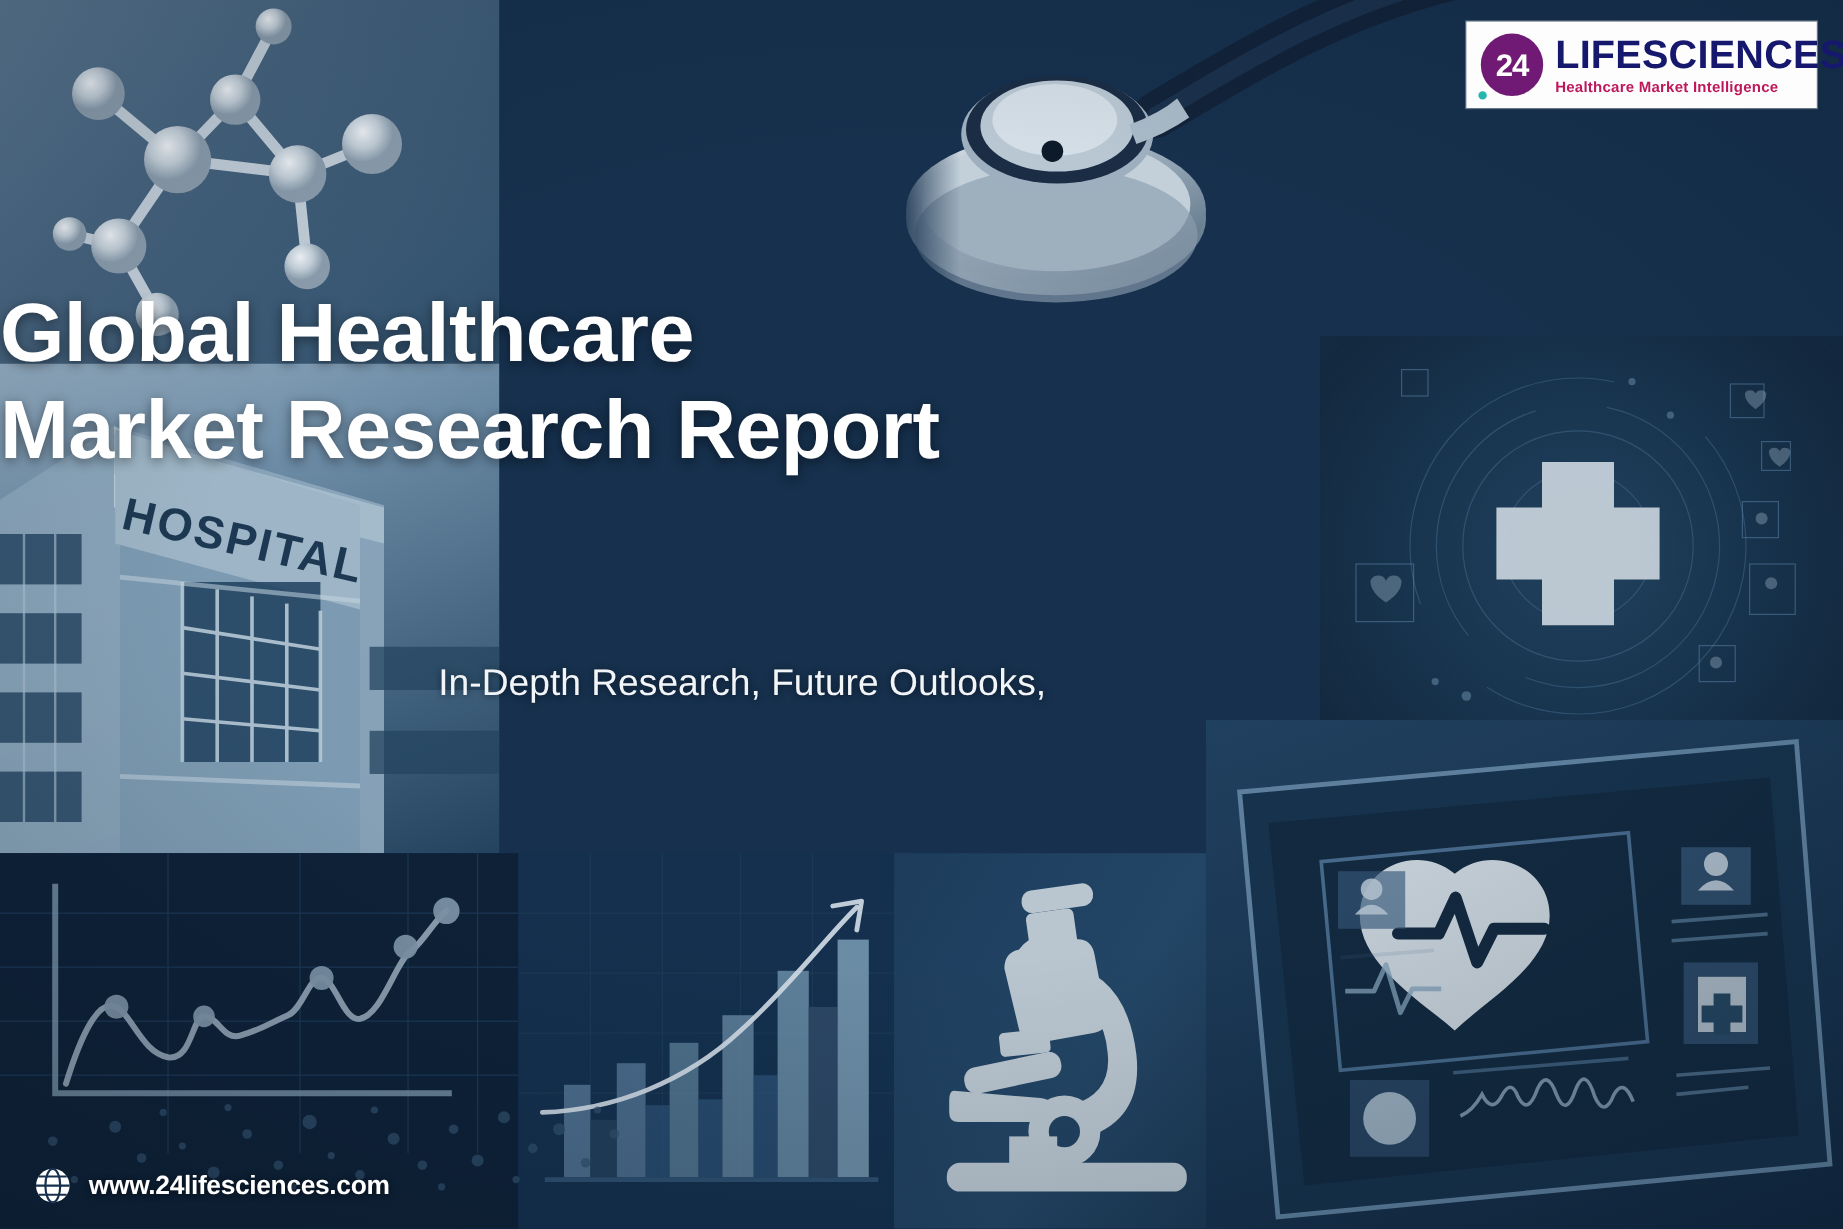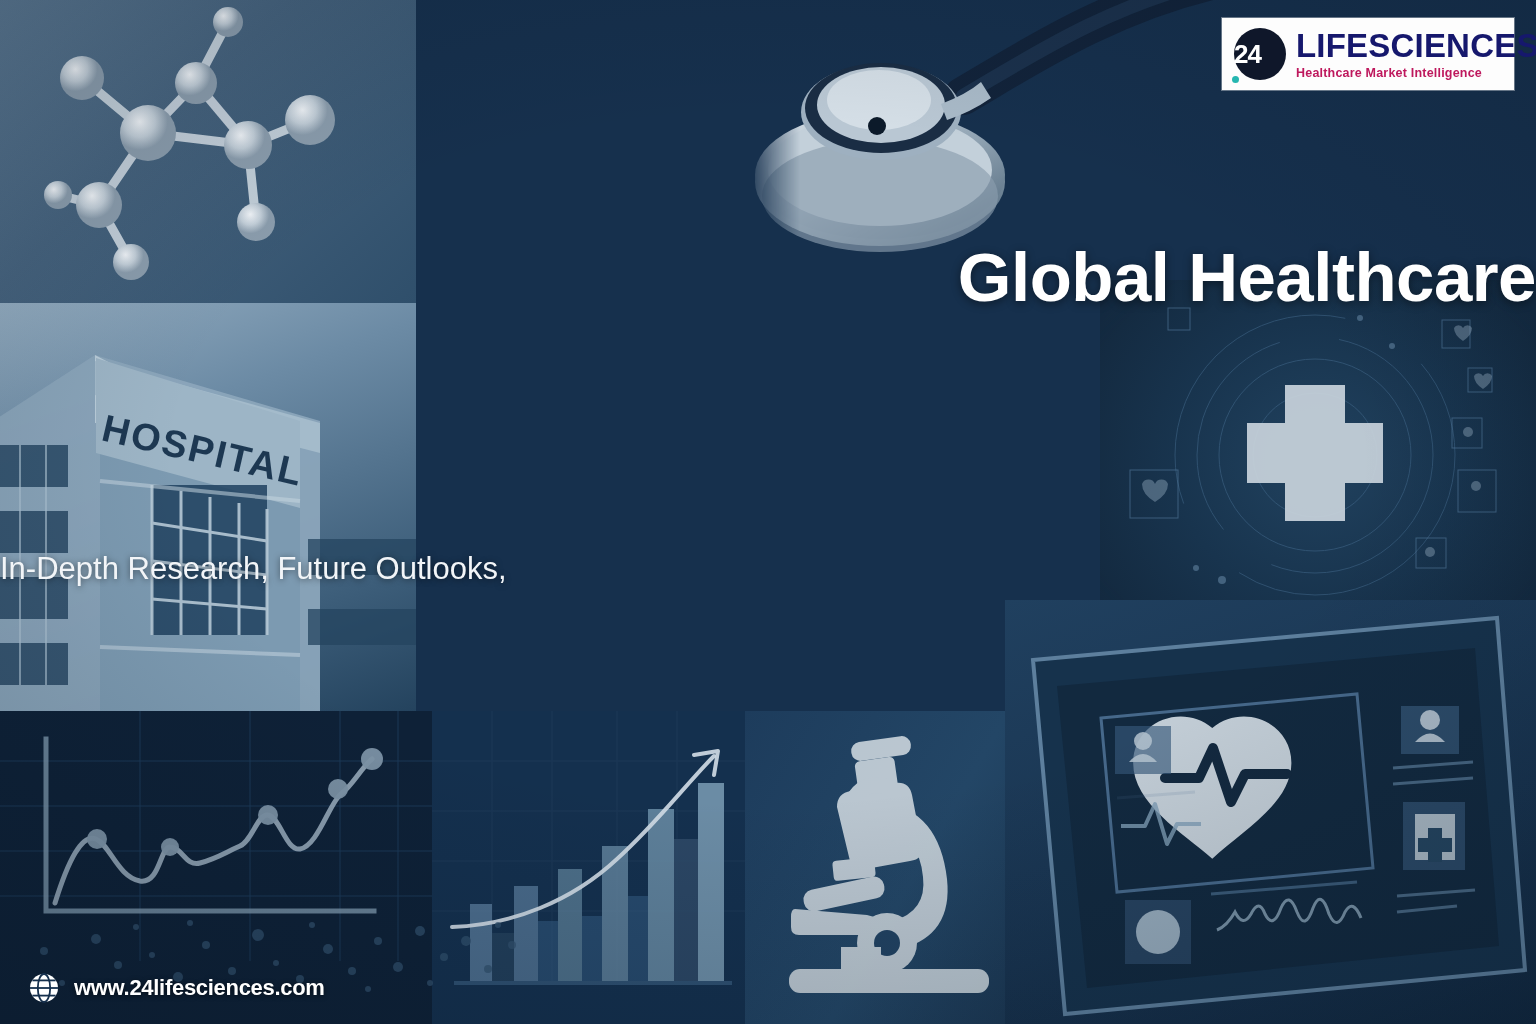--- a/index.html
+++ b/index.html
@@ -77,47 +77,47 @@
   #logo-box {
     position: absolute; left: 1222px; top: 18px;
     width: 292px; height: 72px;
     background: #fdfdfd;
     display: flex; align-items: center;
     padding-left: 12px;
     box-shadow: 0 0 0 1px rgba(255,255,255,.35);
   }
   #logo-mark {
     width: 52px; height: 52px; border-radius: 50%;
-    background: #0f172a;
-    display: flex; align-items: center; justify-content: flex-start;
+    background: #701a75;
+    display: flex; align-items: center; justify-content: center;
     flex: 0 0 auto;
     position: relative;
   }
   #logo-mark-text { color:#fff; font-size: 26px; font-weight: 700; letter-spacing:-1px; }
   #logo-dot { position:absolute; left:-2px; bottom:-3px; width:7px; height:7px; border-radius:50%; background:#25b6b0; }
   #logo-words { margin-left: 10px; line-height: 1; }
   #logo-title { color:#16186d; font-size: 33px; font-weight: 700; letter-spacing: 0.2px; }
   #logo-sub { color:#be185d; font-size: 12.5px; font-weight: 700; letter-spacing: 0.2px; margin-top: 5px; }
 
   
   #headline {
     position: absolute; left: 0; top: 238px; width: 1536px;
-    text-align: right; pointer-events: none;
+    text-align: left; pointer-events: none;
   }
   #headline .hl {
     color: #ffffff;
     font-size: 69px;
     font-weight: 700;
     line-height: 1.17;
     letter-spacing: -0.5px;
     text-shadow: 0 2px 10px rgba(0,0,0,.45);
   }
   #subhead {
     position: absolute; left: 0; top: 548px; width: 1237px;
-    text-align: left; pointer-events: none;
+    text-align: center; pointer-events: none;
   }
   #subhead .sh {
     color: #f2f5f8;
     font-size: 31px;
     font-weight: 400;
     line-height: 1.35;
     text-shadow: 0 1px 6px rgba(0,0,0,.5);
   }
 
   
@@ -475,20 +475,21 @@
       <span id="logo-dot"></span>
     </div>
     <div id="logo-words">
       <div id="logo-title">LIFESCIENCES</div>
       <div id="logo-sub">Healthcare Market Intelligence</div>
     </div>
   </div>
 
   <div id="headline">
     <div class="hl">Global Healthcare</div>
+    <div class="hl">Market Research Report</div>
   </div>
 
   <div id="subhead">
     <div class="sh">In-Depth Research, Future Outlooks,</div>
   </div>
 
   <div id="footer">
     <svg id="globe-icon" viewBox="0 0 32 32">
       <circle cx="16" cy="16" r="14" fill="#ffffff"></circle>
       <g stroke="#16304d" stroke-width="1.8" fill="none">

